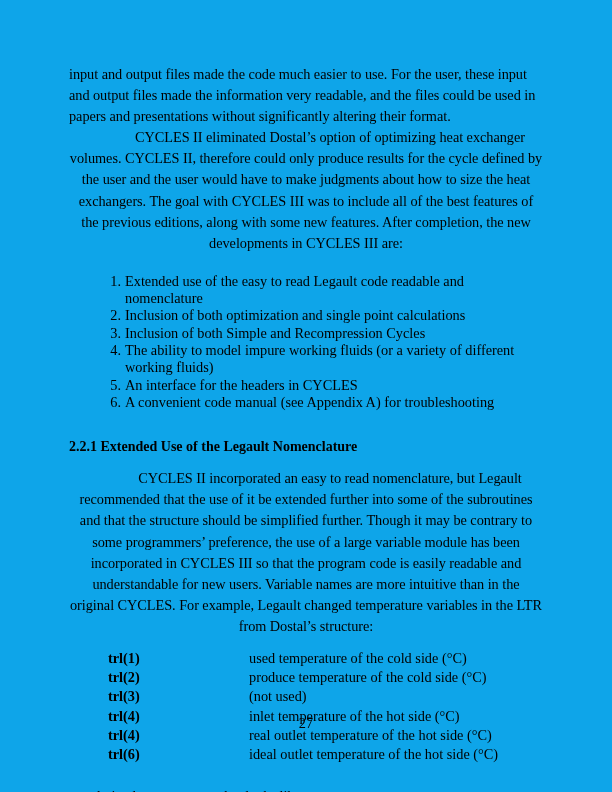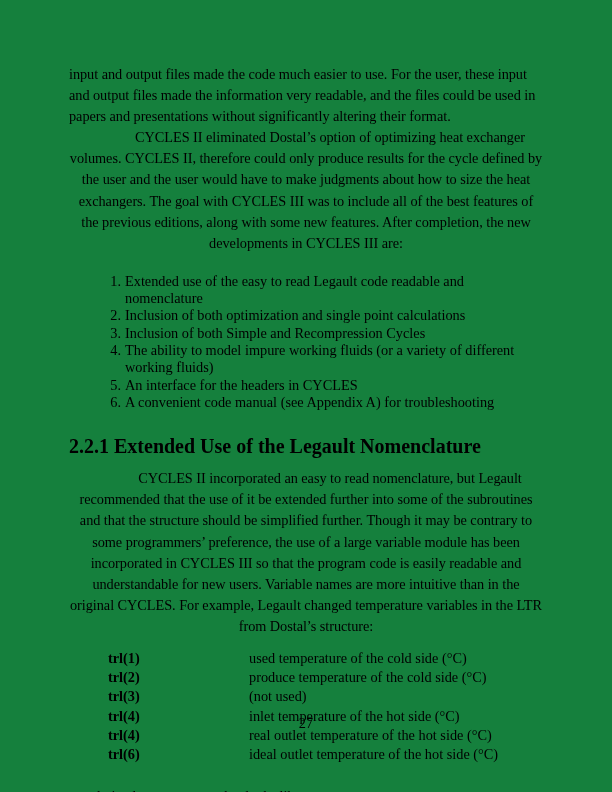--- a/index.html
+++ b/index.html
@@ -14,21 +14,21 @@
     font-family: "Liberation Serif", "DejaVu Serif", serif;
     color: #000000;
     -webkit-font-smoothing: antialiased;
   }
   .page {
     position: absolute;
     left: 0;
     top: 0;
     width: 612px;
     height: 792px;
-    background: #15803d;
+    background: #0ea5e9;
     overflow: hidden;
   }
   .content {
     position: absolute;
     left: 69px;
     top: 64px;
     width: 474px;
   }
   p.body-par {
     margin: 0;
@@ -56,21 +56,21 @@
   }
   .numbered-list li .num {
     position: absolute;
     left: 38px;
     top: 0;
     width: 14px;
     text-align: right;
   }
   h3.section-head {
     margin: 0;
-    font-size: 20px;
+    font-size: 14px;
     line-height: 19px;
     font-weight: bold;
   }
   table.defs {
     border-collapse: collapse;
     font-size: 14.3px;
     line-height: 19.2px;
     margin: 0;
   }
   table.defs td {

